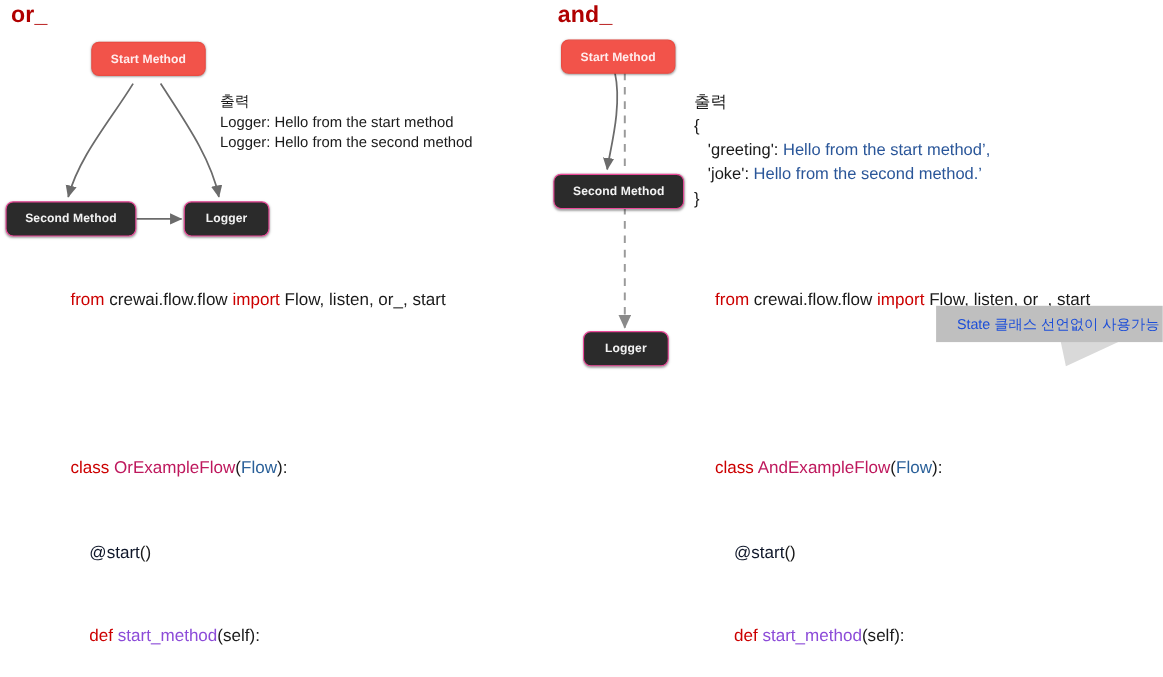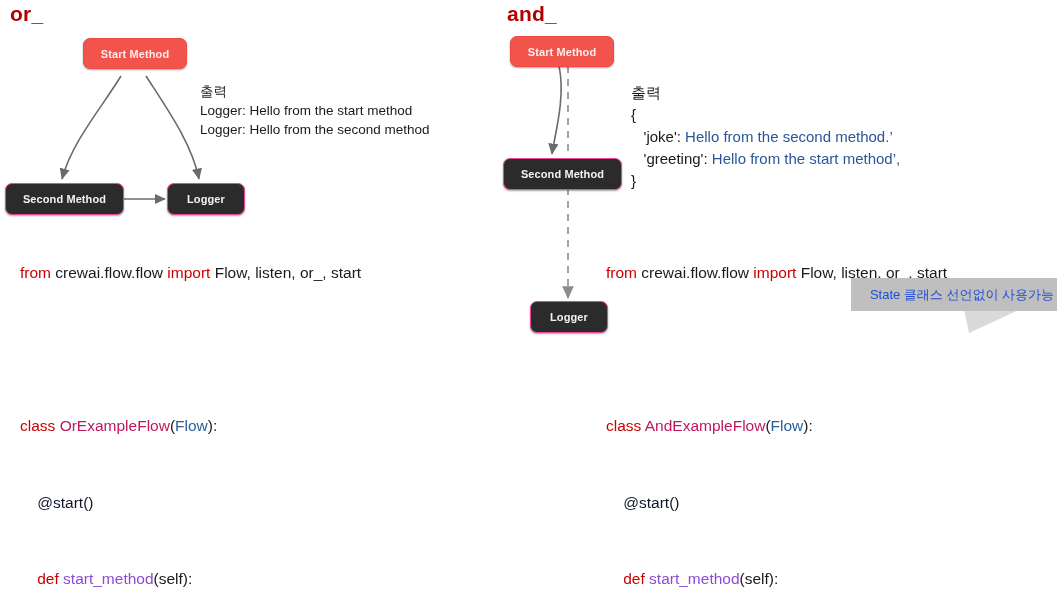--- a/index.html
+++ b/index.html
@@ -11,21 +11,21 @@
   
   .node{position:absolute;border-radius:7px;display:flex;align-items:center;justify-content:center;
         color:#f2f2f2;font-size:11px;font-weight:bold;letter-spacing:0.1px;
         box-shadow:0 1px 2px rgba(0,0,0,0.35);}
   .node.start{background:#f2534a;color:#ffecec;border:1px solid #eb4b42;}
   .node.dark{background:#2b2b2b;border:1px solid #ec4899;}
 
   
   .code{position:absolute;font-family:"Liberation Sans","DejaVu Sans",sans-serif;
         font-size:15.5px;line-height:25.5px;white-space:pre;color:#1a1a1a;}
-  .code .ln{display:block;height:25.5px;}
+  .code .ln{display:block;height:25.5px;margin-left:44px;}
   .kw{color:#cc0000;}            
   .cls{color:#be185d;}           
   .type{color:#2a6099;}          
   .dec{color:#0f172a;}           
   .fn{color:#8c4bd8;}
   .plain{color:#1a1a1a;}
 
   
   .out{position:absolute;font-size:13.5px;line-height:19px;color:#1a1a1a;white-space:pre;}
   .out.big{font-size:15px;line-height:22px;}
@@ -127,22 +127,22 @@
       <span>Second Method</span>
     </div>
     <div class="node dark" style="left:34px;top:273px;width:76px;height:30px;">
       <span>Logger</span>
     </div>
   </div>
 
   <div class="abs" style="left:135px;top:82px;">
     <div class="out big" style="position:relative;">출력</div>
     <div class="out big" style="position:relative;">{</div>
+    <div class="out big" style="position:relative;">   <span>'greeting':</span><span class="val"> Hello from the start method’,</span></div>
     <div class="out big" style="position:relative;">   <span>'joke':</span><span class="val"> Hello from the second method.’</span></div>
-    <div class="out big" style="position:relative;">   <span>'greeting':</span><span class="val"> Hello from the start method’,</span></div>
     <div class="out big" style="position:relative;">}</div>
   </div>
 
   <div class="code" style="left:110px;top:209px;">
     <span class="ln"><span class="kw">from</span><span class="plain"> crewai.flow.flow </span><span class="kw">import</span><span class="plain"> Flow, listen, or_, start</span></span>
     <span class="ln"> </span>
     <span class="ln"><span class="kw">class</span><span class="cls"> AndExampleFlow</span><span class="plain">(</span><span class="type">Flow</span><span class="plain">):</span></span>
     <span class="ln">    <span class="dec">@start</span><span class="plain">()</span></span>
     <span class="ln">    <span class="kw">def</span><span class="fn"> start_method</span><span class="plain">(self):</span></span>
     

